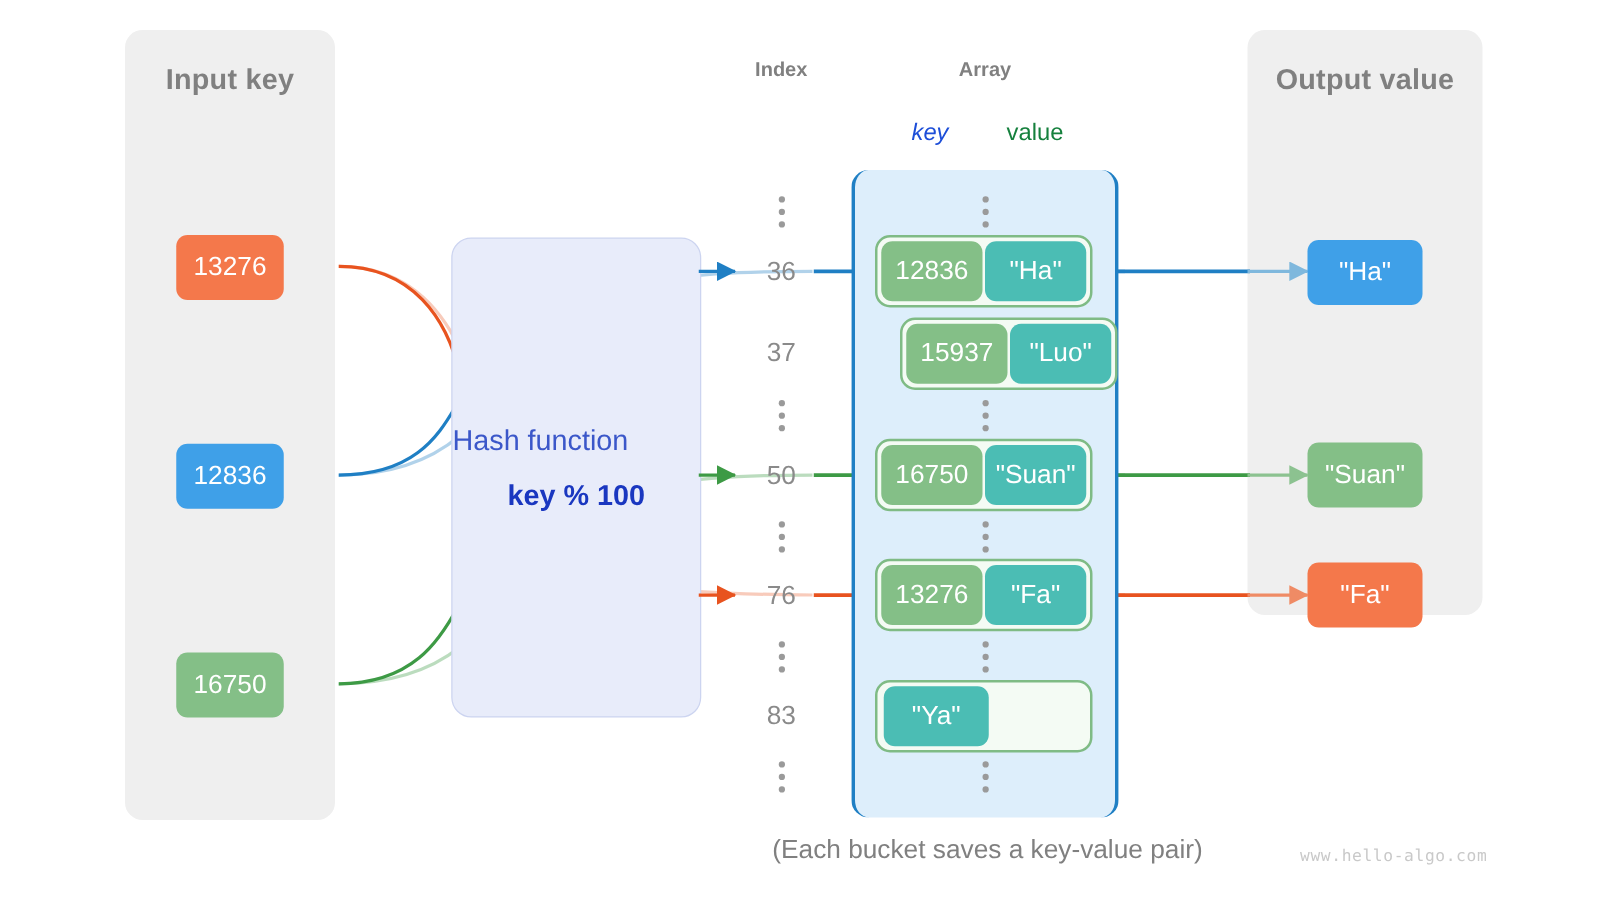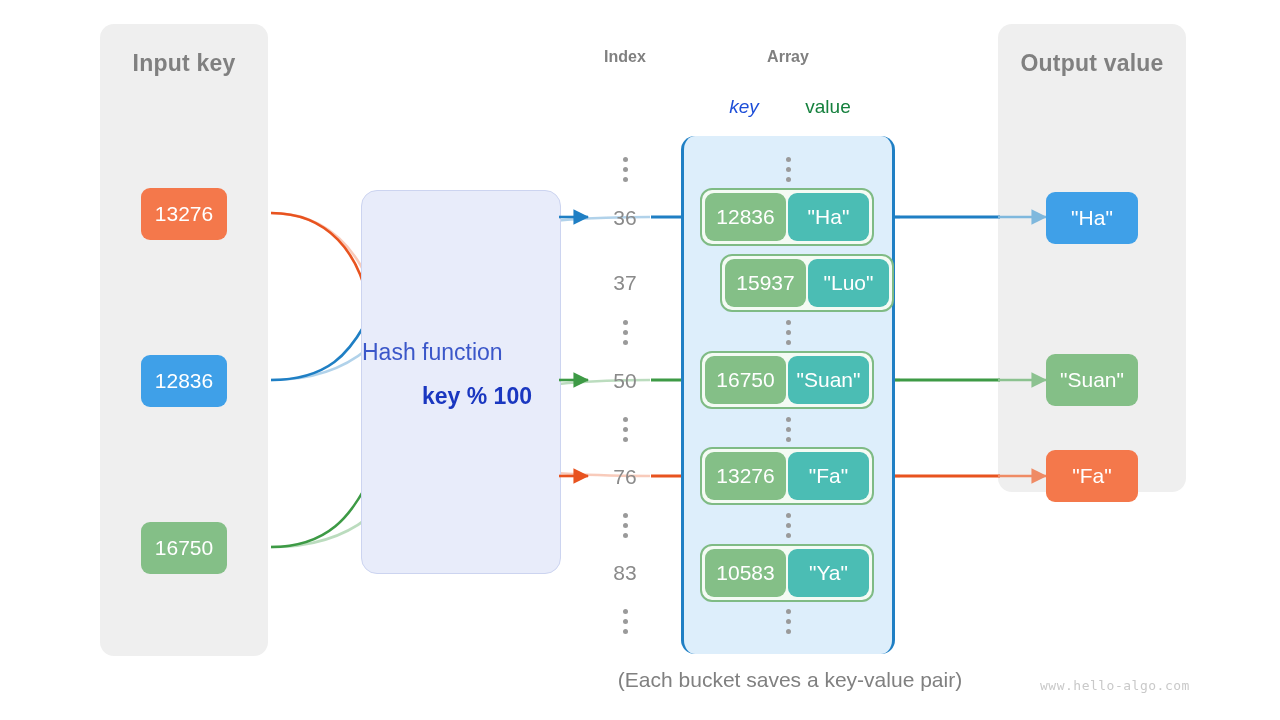--- a/index.html
+++ b/index.html
@@ -77,21 +77,21 @@
     position: absolute;
     left: 0; top: 148px;
     width: 100%;
     text-align: left;
     font-size: 23px;
     color: #3b57c9;
     white-space: nowrap;
   }
   #hash-formula {
     position: absolute;
-    left: 16px; top: 192px;
+    left: 0; top: 192px;
     width: 100%;
     text-align: center;
     font-size: 23px;
     font-weight: bold;
     color: #1a37c0;
     white-space: nowrap;
   }
 
   
   #array-box {
@@ -361,21 +361,20 @@
     <div class="cell cell-value">"Fa"</div>
   </div>
 
   <div class="vdots" style="left:781px; top:513px;">
       <i></i>
       <i></i>
       <i></i>
     </div>
 
   <div class="bucket" style="left:700px; top:544px;">
-    <div class="cell cell-key">10583</div>
     <div class="cell cell-value">"Ya"</div>
   </div>
 
   <div class="vdots" style="left:781px; top:609px;">
       <i></i>
       <i></i>
       <i></i>
     </div>
 
   <div class="chip chip-wide c-blue" style="left:1046px; top:192px;">

